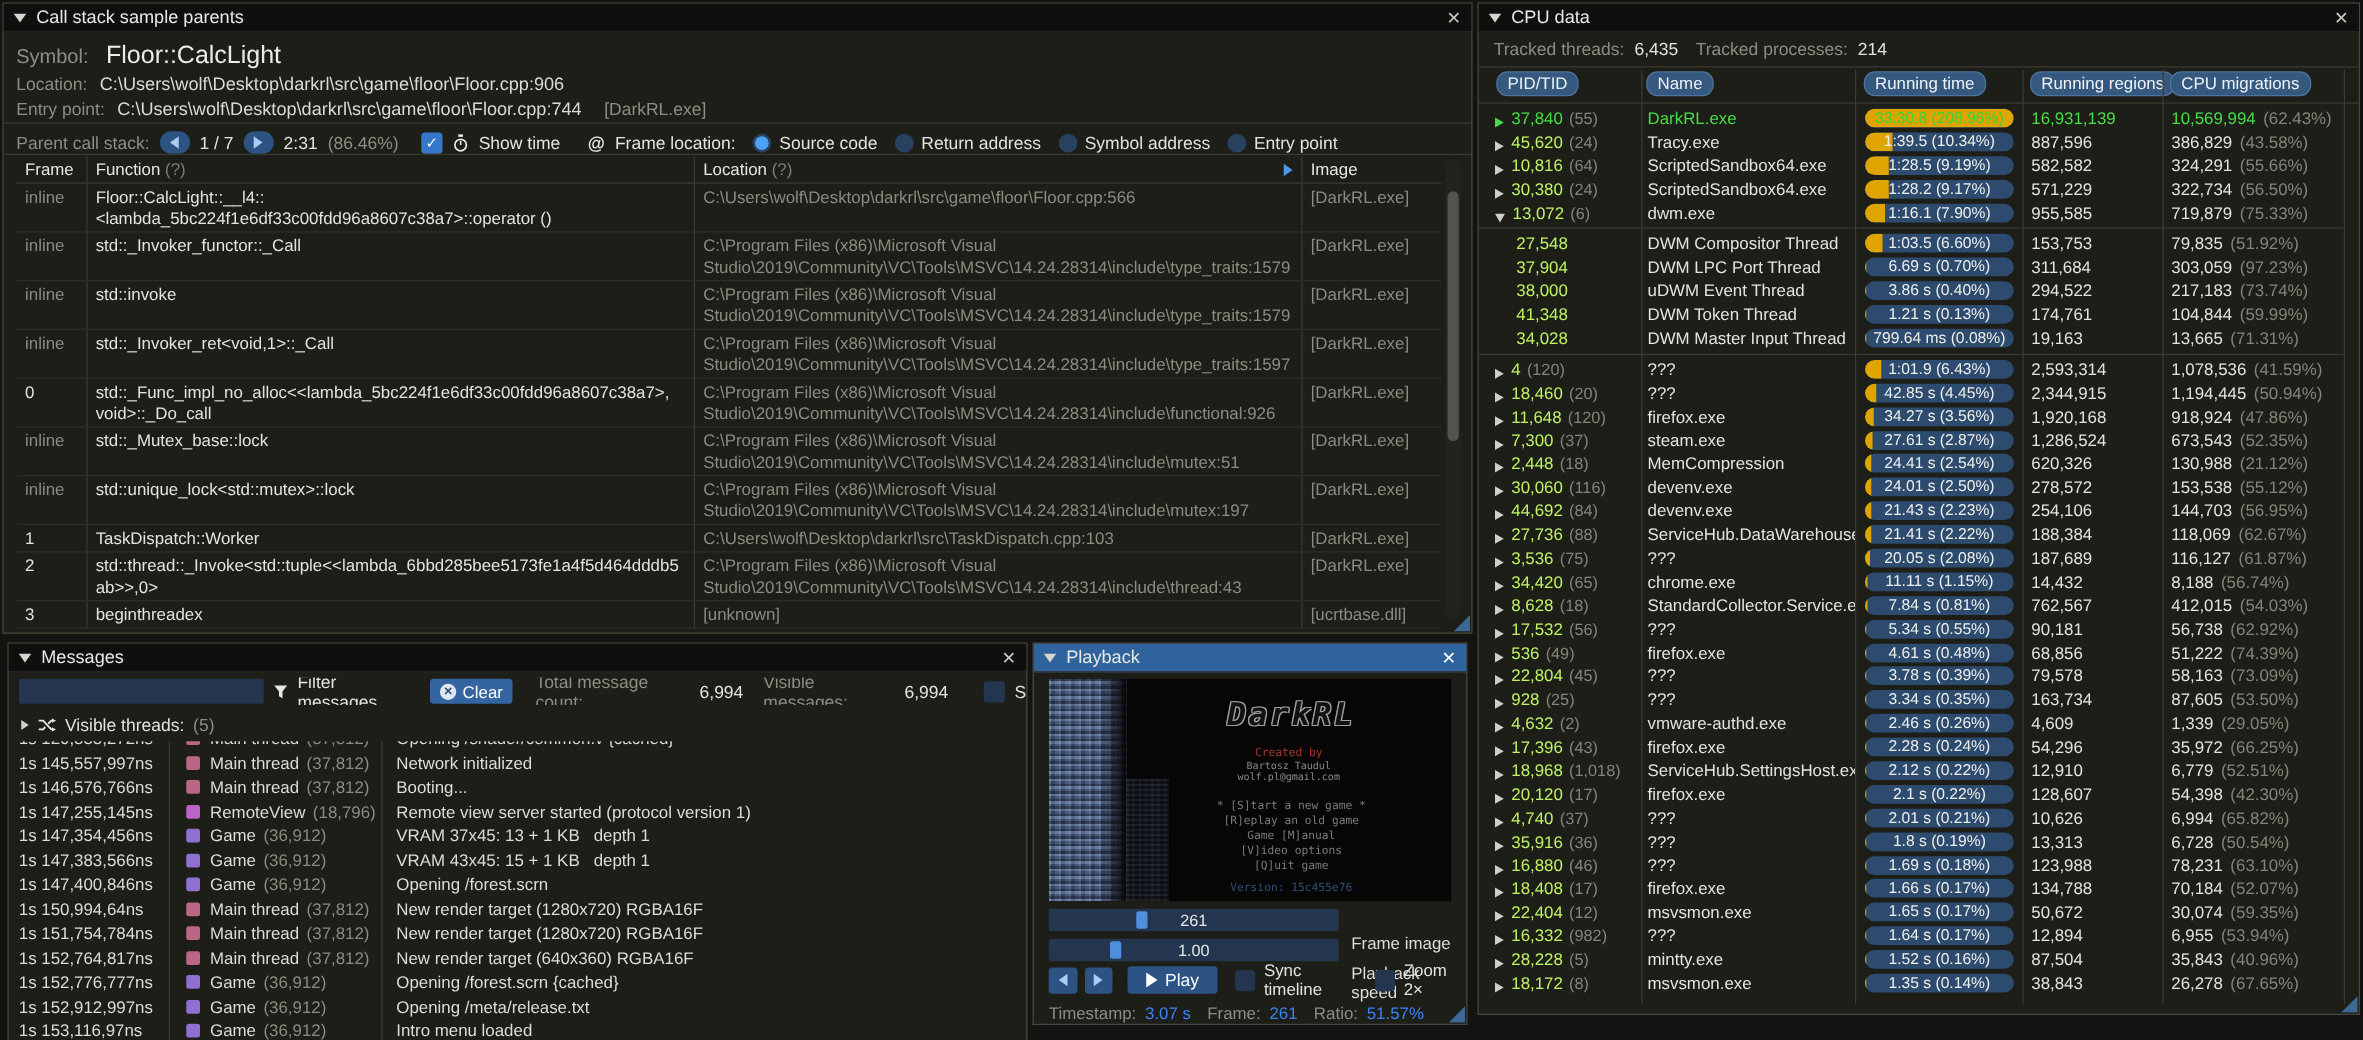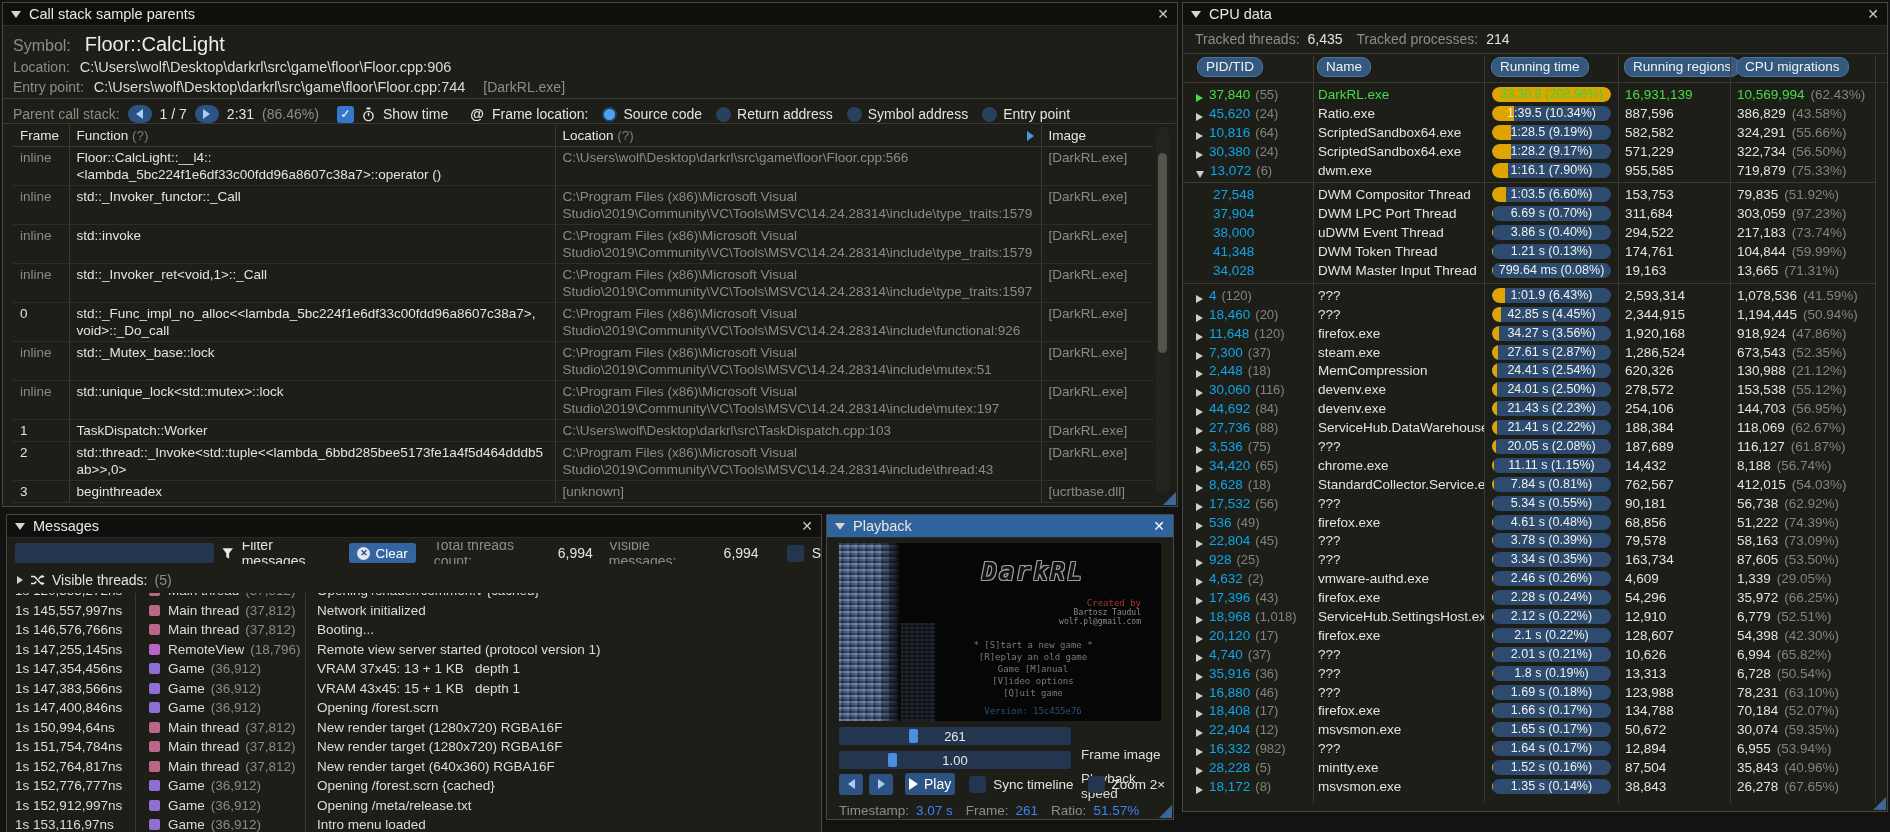--- a/index.html
+++ b/index.html
@@ -76,34 +76,34 @@
   #pb .tex{position:absolute;left:0;top:0;width:62px;height:178px;background-color:#2c3a52;background-image:
       linear-gradient(90deg,rgba(6,6,6,0) 65%,#060606 100%),
       repeating-linear-gradient(0deg,rgba(130,155,195,0.55) 0 2px,rgba(40,52,74,0.65) 2px 4px,rgba(75,95,130,0.5) 4px 6px),
       repeating-linear-gradient(90deg,rgba(155,175,210,0.5) 0 2px,rgba(25,32,48,0.6) 2px 5px,rgba(95,115,155,0.45) 5px 8px);}
   #pb .tex2{position:absolute;left:62px;top:80px;width:34px;height:98px;opacity:.3;background-image:
       repeating-linear-gradient(0deg,rgba(130,155,195,0.5) 0 2px,rgba(40,52,74,0.6) 2px 4px),
       repeating-linear-gradient(90deg,rgba(155,175,210,0.45) 0 2px,rgba(25,32,48,0.55) 2px 5px);}
   #pb .logo{position:absolute;left:70px;right:4px;top:14px;text-align:center;
       font-family:"DejaVu Sans Mono",monospace;font-weight:bold;font-style:italic;font-size:25px;letter-spacing:2px;
       color:#121212;text-shadow:-1px -1px 0 #9d9d9d,1px -1px 0 #9d9d9d,-1px 1px 0 #9d9d9d,1px 1px 0 #9d9d9d;}
-  #pb .credits{position:absolute;left:70px;right:20px;top:56px;text-align:right;line-height:9px;}
+  #pb .credits{position:absolute;left:70px;right:8px;top:56px;text-align:center;line-height:9px;}
   #pb .credit-line{font-size:8px;color:#8a8a8a;font-family:"DejaVu Sans Mono",monospace;}
   #pb .credit-line:first-child{color:#a03a28;font-size:9px;}
   #pb .menu{position:absolute;left:70px;right:4px;top:96px;text-align:center;}
   #pb .menu-line{font-family:"DejaVu Sans Mono",monospace;font-size:9px;line-height:12px;color:#7a7a7a;}
   #pb .version{position:absolute;left:70px;right:4px;bottom:5px;text-align:center;
       font-family:"DejaVu Sans Mono",monospace;font-size:9px;color:#2e5078;}
   .pb-slider{position:absolute;left:12px;width:232px;height:18px;background:#24364f;border-radius:2px;}
   .pb-slider .grab{position:absolute;top:2px;bottom:2px;width:9px;background:#4e8fdd;border-radius:2px;}
   .pb-slider .val{position:absolute;left:0;right:0;top:2px;text-align:center;font-size:13px;color:#e8e8e4;}
   #pb .slider-label{position:absolute;left:254px;font-size:13.5px;color:#dddcd8;margin-top:18px;}
   #pb .btn-row{position:absolute;left:12px;top:258px;height:22px;display:flex;align-items:center;}
   .pb-btn{width:24px;height:21px;background:#2c5384;border-radius:3px;display:flex;align-items:center;justify-content:center;margin-right:6px;}
-  .play-btn{height:22px;background:#2c5384;border-radius:3px;display:flex;align-items:center;gap:6px;padding:0 4px;
+  .play-btn{height:22px;background:#2c5384;border-radius:3px;display:flex;align-items:center;gap:6px;padding:0 15px;
             color:#fff;font-size:14px;margin-left:6px;}
   .play-tri{width:0;height:0;border-top:6px solid transparent;border-bottom:6px solid transparent;border-left:9px solid #fff;}
   #pb .cb-group{display:flex;align-items:center;gap:7px;margin-left:14px;font-size:13.5px;color:#e3e3df;}
   #pb .status{position:absolute;left:12px;top:288px;display:flex;align-items:center;gap:7px;font-size:13.5px;}
   #pb .status .v{color:#3b82f6;margin-right:6px;}
 
   
   #cpu{left:1182px;top:2px;width:706px;height:810px;}
   #cpu .stats{position:absolute;left:12px;top:28px;display:flex;align-items:baseline;gap:8px;font-size:14px;}
   #cpu .pill-row{position:absolute;left:0;top:54px;height:21px;}
@@ -111,21 +111,21 @@
         line-height:18px;font-size:13.5px;color:#eef2f6;white-space:nowrap;}
   .pill-0{left:14px;} .pill-1{left:134px;} .pill-2{left:308px;} .pill-3{left:441px;} .pill-4{left:553px;}
   .cpu-vsep{position:absolute;top:53px;bottom:8px;width:1px;background:#3a3a33;}
   #cpu .rows{position:absolute;left:0;right:12px;top:82px;}
   .cpu-row{height:18.9px;display:flex;align-items:center;font-size:13.5px;}
   .cpu-hsep{height:3px;border-bottom:1px solid #3a3a33;margin-bottom:2px;}
   .cell-pid{width:130px;flex:none;display:flex;align-items:flex-end;padding-left:13px;box-sizing:border-box;}
   .cell-pid.child{padding-left:30px;}
   .cell-pid .tri-right{width:0;height:0;border-top:4px solid transparent;border-bottom:4px solid transparent;border-left:7px solid #cfcfca;margin-right:6px;}
   .cell-pid .tri-down{width:0;height:0;border-left:4px solid transparent;border-right:4px solid transparent;border-top:7px solid #cfcfca;margin-right:6px;}
-  .pid-num{color:#0ea5e9;}
+  .pid-num{color:#bef264;}
   .pid-cnt{color:#84847c;margin-left:5px;font-size:13px;}
   .cell-name{width:171px;flex:none;padding-left:5px;box-sizing:border-box;white-space:nowrap;overflow:hidden;color:#e3e3df;}
   .cell-time{width:134px;flex:none;box-sizing:border-box;text-decoration:underline;}
   .bar{position:relative;margin-left:8px;width:119px;height:15px;border-radius:8px;background:#2d4b6e;overflow:hidden;}
   .bar-fill{position:absolute;left:0;top:0;bottom:0;background:#e0a400;border-radius:8px 0 0 8px;}
   .bar-text{position:absolute;left:0;right:0;top:0;text-align:center;font-size:12.5px;line-height:15px;color:#f0f0ec;}
   .cell-regions{width:112px;flex:none;padding-left:7px;box-sizing:border-box;white-space:nowrap;overflow:hidden;color:#e3e3df;}
   .cell-mig{flex:1;padding-left:7px;white-space:nowrap;overflow:hidden;}
   .mig-num{color:#e3e3df;}
   .mig-pct{color:#84847c;margin-left:6px;}
@@ -295,21 +295,21 @@
     <div class="toolbar">
       <span class="filter-input"></span>
       <svg width="12" height="13" viewBox="0 0 12 13">
           <path d="M0.5 1h11L7.5 6.2v5.8l-3-1.8V6.2z" fill="#e8e8e4"></path>
         </svg>
       <span>Filter messages</span>
       <span class="btn-blue" style="margin-left:6px;">
         <span class="circle-x">✕</span>
         <span>Clear</span>
       </span>
-      <span class="gray" style="margin-left:10px;">Total threads count:</span>
+      <span class="gray" style="margin-left:10px;">Total message count:</span>
       <span>6,994</span>
       <span class="gray" style="margin-left:8px;">Visible messages:</span>
       <span>6,994</span>
       <span class="checkbox" style="margin-left:20px;flex:none;"></span>
       <span>S</span>
     </div>
     <div class="threads-row">
       <span class="tri-sm"></span>
       <svg width="15" height="12" viewBox="0 0 15 12">
           <path d="M1 2.5h3.5L11 9.5h2M13 2.5h-2L8.6 5M1 9.5h3.5L6.2 7.6" stroke="#e8e8e4" stroke-width="1.5" fill="none"></path>
@@ -550,21 +550,21 @@
           </div>
           <div class="cell-regions">16,931,139</div>
           <div class="cell-mig"><span class="mig-num">10,569,994</span><span class="mig-pct">(62.43%)</span></div>
         </div>
         <div class="cpu-row">
           <div class="cell-pid">
             <span class="tri-right"></span>
             <span class="pid-num">45,620</span>
             <span class="pid-cnt">(24)</span>
           </div>
-          <div class="cell-name">Ratio.exe</div>
+          <div class="cell-name">Tracy.exe</div>
           <div class="cell-time">
             <div class="bar">
               <div class="bar-fill" style="width: 18.095%;"></div>
               <span class="bar-text">1:39.5 (10.34%)</span>
             </div>
           </div>
           <div class="cell-regions">887,596</div>
           <div class="cell-mig"><span class="mig-num">386,829</span><span class="mig-pct">(43.58%)</span></div>
         </div>
         <div class="cpu-row">

